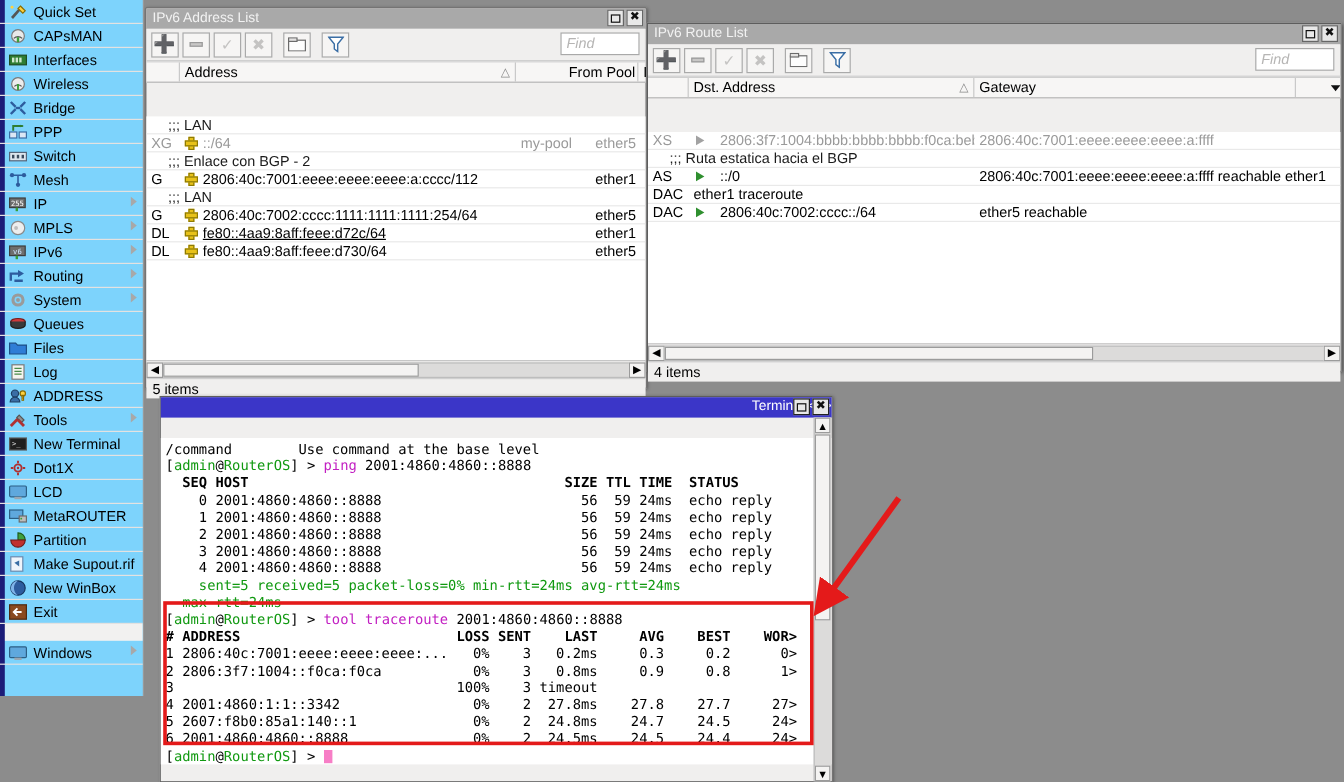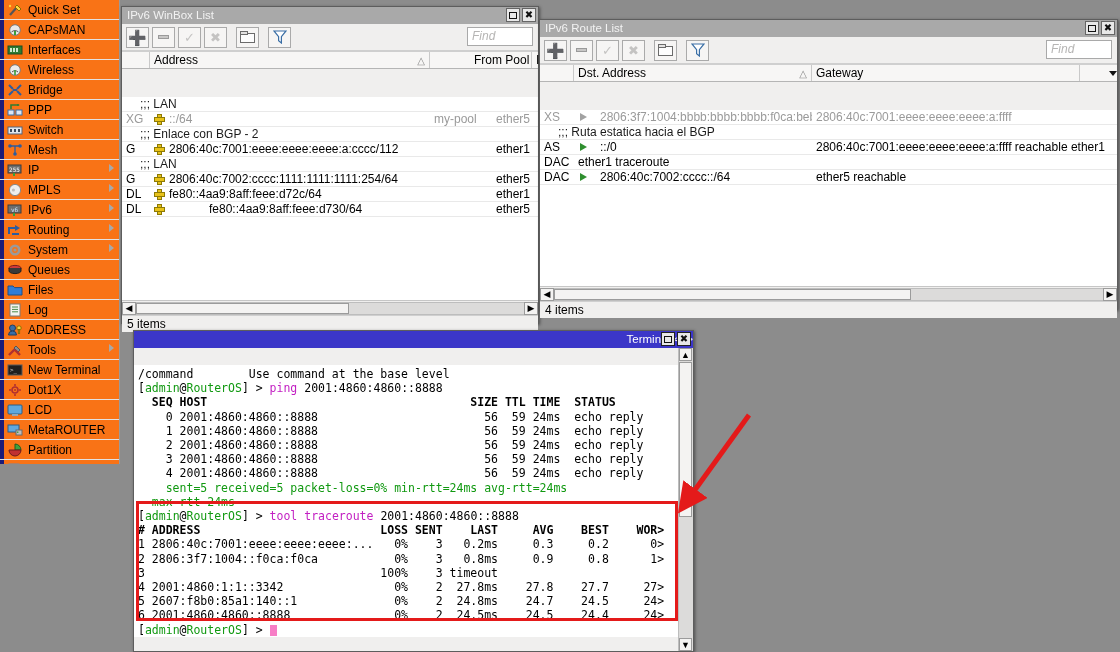--- a/index.html
+++ b/index.html
@@ -7,22 +7,22 @@
     width:1120px;height:652px;overflow:hidden;
     background:#8c8c8c;
     font-family:"Liberation Sans",sans-serif;
     font-size:12px;color:#000;
     position:relative;
   }
   .abs{position:absolute;}
 
   
   #sidebar{
-    left:0;top:0;width:120px;height:464px;
-    background:#f97316;
+    left:0;top:0;width:120px;height:580px;
+    background:#7dd3fc;
     border-right:1px solid #9a9a9a;
     box-sizing:border-box;
     overflow:hidden;
   }
   #sidebar-stripe{
     left:0;top:0;width:4px;height:652px;background:#1c1c78;
   }
   .side-item{
     display:flex;align-items:center;
     height:20px;padding-left:6px;
@@ -475,21 +475,21 @@
           </svg>
         </span>
         <span class="lbl">Windows</span>
         <span class="arr"></span>
       </div>
     </div>
 </div>
 
 <div class="abs win" id="win-address" style="left:121px;top:6px;width:418px;height:318px;">
   <div class="title inactive">
-    <span>IPv6 WinBox List</span>
+    <span>IPv6 Address List</span>
     <span class="tbtns">
       <span class="tb">
           <span class="sq"></span>
         </span>
       <span class="tb">
           <span>✖</span>
         </span>
     </span>
   </div>
 
@@ -561,30 +561,30 @@
         <div class="c flagc" style="flex: 0 0 28px;">G</div>
         <div class="c addrcell" style="flex: 0 0 280px;">
           <span class="ip6ic"></span>
           <span>2806:40c:7002:cccc:1111:1111:1111:254/64</span>
         </div>
         <div class="c" style="flex: 0 0 62px;"></div>
         <div class="c" style="flex: 1 1 auto;">ether5</div>
       </div>
       <div class="row">
         <div class="c flagc" style="flex: 0 0 28px;">DL</div>
-        <div class="c addrcell" style="flex: 0 0 280px;">
+        <div class="c addrcell" style="flex: 0 0 280px; text-decoration: underline;">
           <span class="ip6ic"></span>
           <span>fe80::4aa9:8aff:feee:d72c/64</span>
         </div>
         <div class="c" style="flex: 0 0 62px;"></div>
         <div class="c" style="flex: 1 1 auto;">ether1</div>
       </div>
       <div class="row">
         <div class="c flagc" style="flex: 0 0 28px;">DL</div>
-        <div class="c addrcell" style="flex: 0 0 280px; gap: 40px;">
+        <div class="c addrcell" style="flex: 0 0 280px;">
           <span class="ip6ic"></span>
           <span>fe80::4aa9:8aff:feee:d730/64</span>
         </div>
         <div class="c" style="flex: 0 0 62px;"></div>
         <div class="c" style="flex: 1 1 auto;">ether5</div>
       </div>
     </div>
 
   <div class="hscroll">
     <div class="hsbtn">◀</div>

